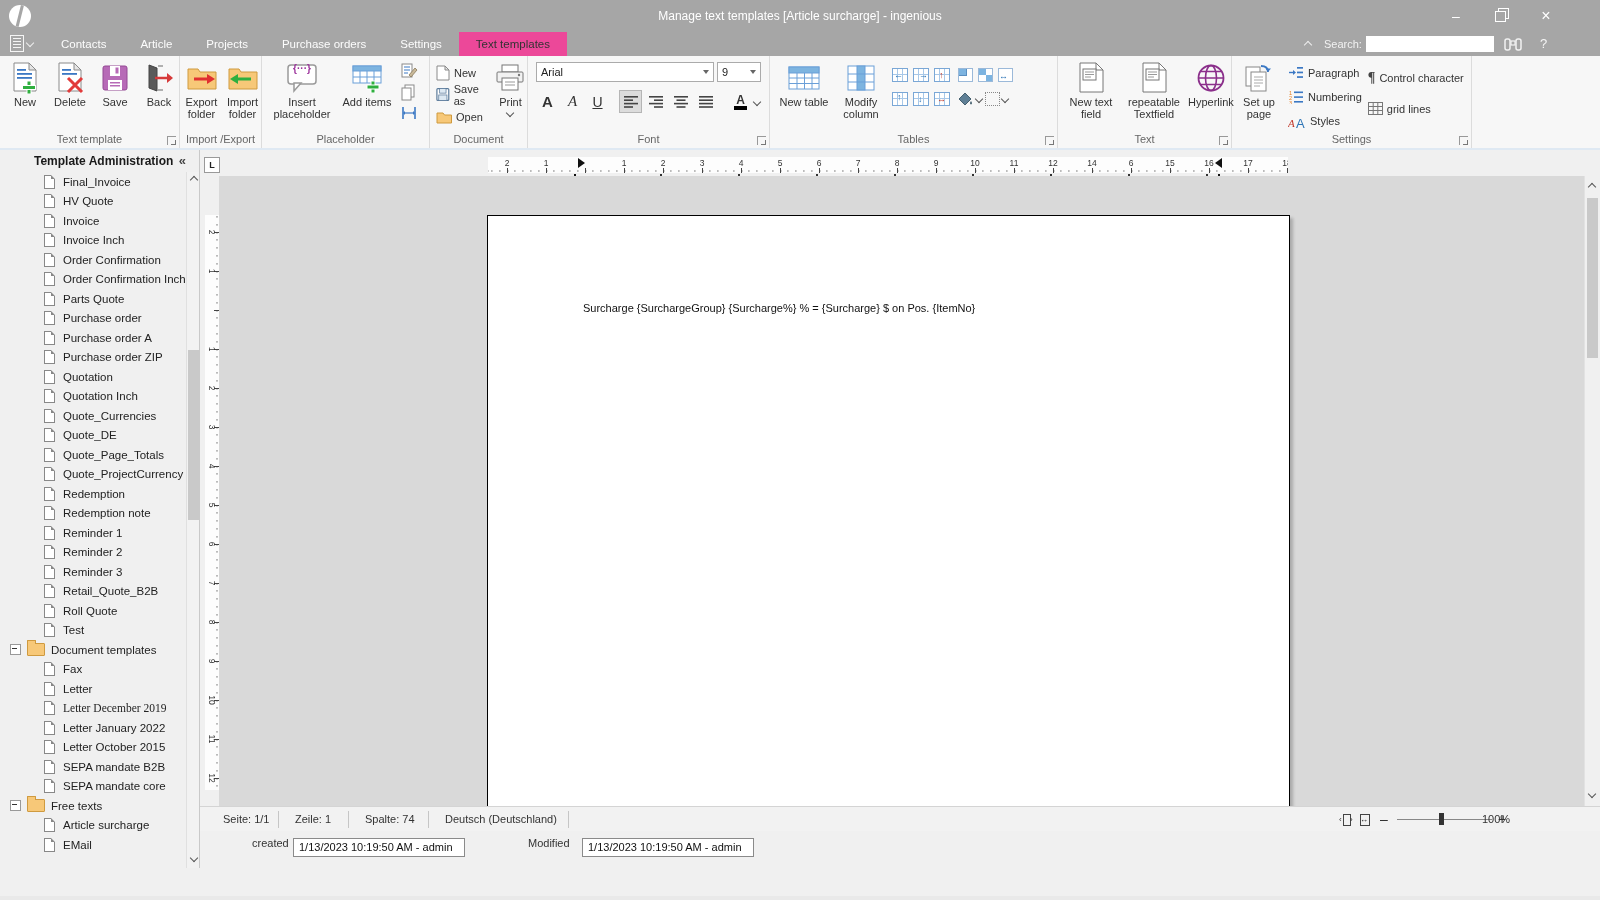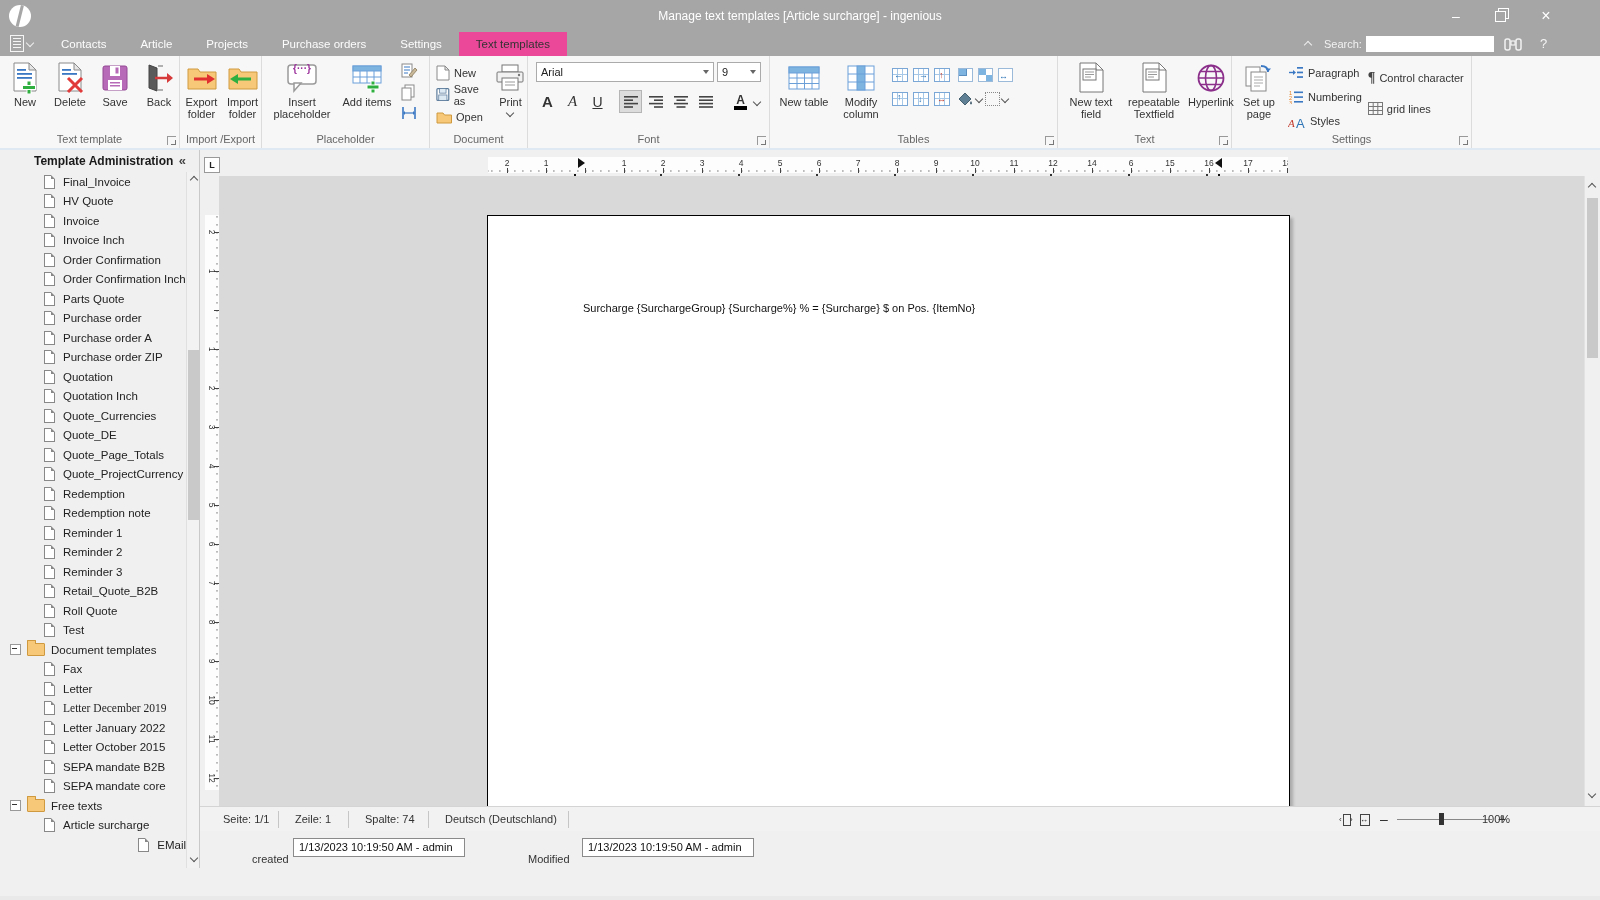--- a/index.html
+++ b/index.html
@@ -102,21 +102,21 @@
   
   .statusrow{left:200px;top:806px;width:1400px;height:25px;background:#f2f2f2;border-top:1px solid #d4d4d4;box-sizing:border-box;}
   .scell{position:absolute;top:0;height:25px;line-height:25px;font-size:11px;color:#333;}
   .ssep{position:absolute;top:4px;width:1px;height:17px;background:#c6c6c6;}
   .fitico{position:relative;width:13px;height:13px;}
   .fitico .bx{position:absolute;left:3px;top:1px;width:6px;height:10px;border:1px solid #444;}
   .fitico .a{position:absolute;font-size:8px;color:#333;line-height:8px;}
   .slider-track{position:absolute;top:12px;height:1px;background:#888;}
   .slider-thumb{position:absolute;top:6px;width:5px;height:12px;background:#333;}
   .metarow{left:200px;top:831px;width:1400px;height:39px;background:#f0f0f0;}
-  .mlabel{position:absolute;top:20px;height:17px;line-height:17px;font-size:11px;color:#333;}
+  .mlabel{position:absolute;top:4px;height:17px;line-height:17px;font-size:11px;color:#333;}
   .mbox{position:absolute;top:7px;height:17px;line-height:17px;background:#fff;border:1px solid #8a8a8a;font-size:11px;color:#111;padding:0 5px;width:160px;}
   .taskbar{left:0;top:870px;width:1600px;height:26px;background:#f7f7f7;border-top:1px solid #d8d8d8;box-sizing:border-box;}
   .ttab{position:absolute;left:0;top:0;width:228px;height:25px;line-height:23px;text-align:center;color:#1a66c8;font-size:11.5px;background:#fdfdfd;border-right:1px solid #e0e0e0;border-bottom:3px solid #2a6cc8;box-sizing:border-box;}
   .bottomstrip{left:0;top:896px;width:1600px;height:4px;background:#e9e9e9;}
   svg{display:block;}
 </style>
 </head>
 <body>
 
 <div id="app">
@@ -746,21 +746,21 @@
         </div>
         <div class="srow" style="padding-left: 10px;">
           <span class="ex"></span>
           <span class="fo"></span>
           <span>Free texts</span>
         </div>
         <div class="srow" style="padding-left: 44px;">
           <span class="fi"></span>
           <span>Article surcharge</span>
         </div>
-        <div class="srow" style="padding-left: 44px; justify-content: flex-end;">
+        <div class="srow" style="padding-left: 44px;">
           <span class="fi"></span>
           <span>EMail</span>
         </div>
       </div>
     <div class="sbscroll">
       <span class="chv up dark" style="position:absolute;left:4px;top:5px;"></span>
       <div class="thumb" style="top:178px;height:170px;"></div>
       <span class="chv down dark" style="position:absolute;left:4px;top:683px;"></span>
     </div>
   </div>

